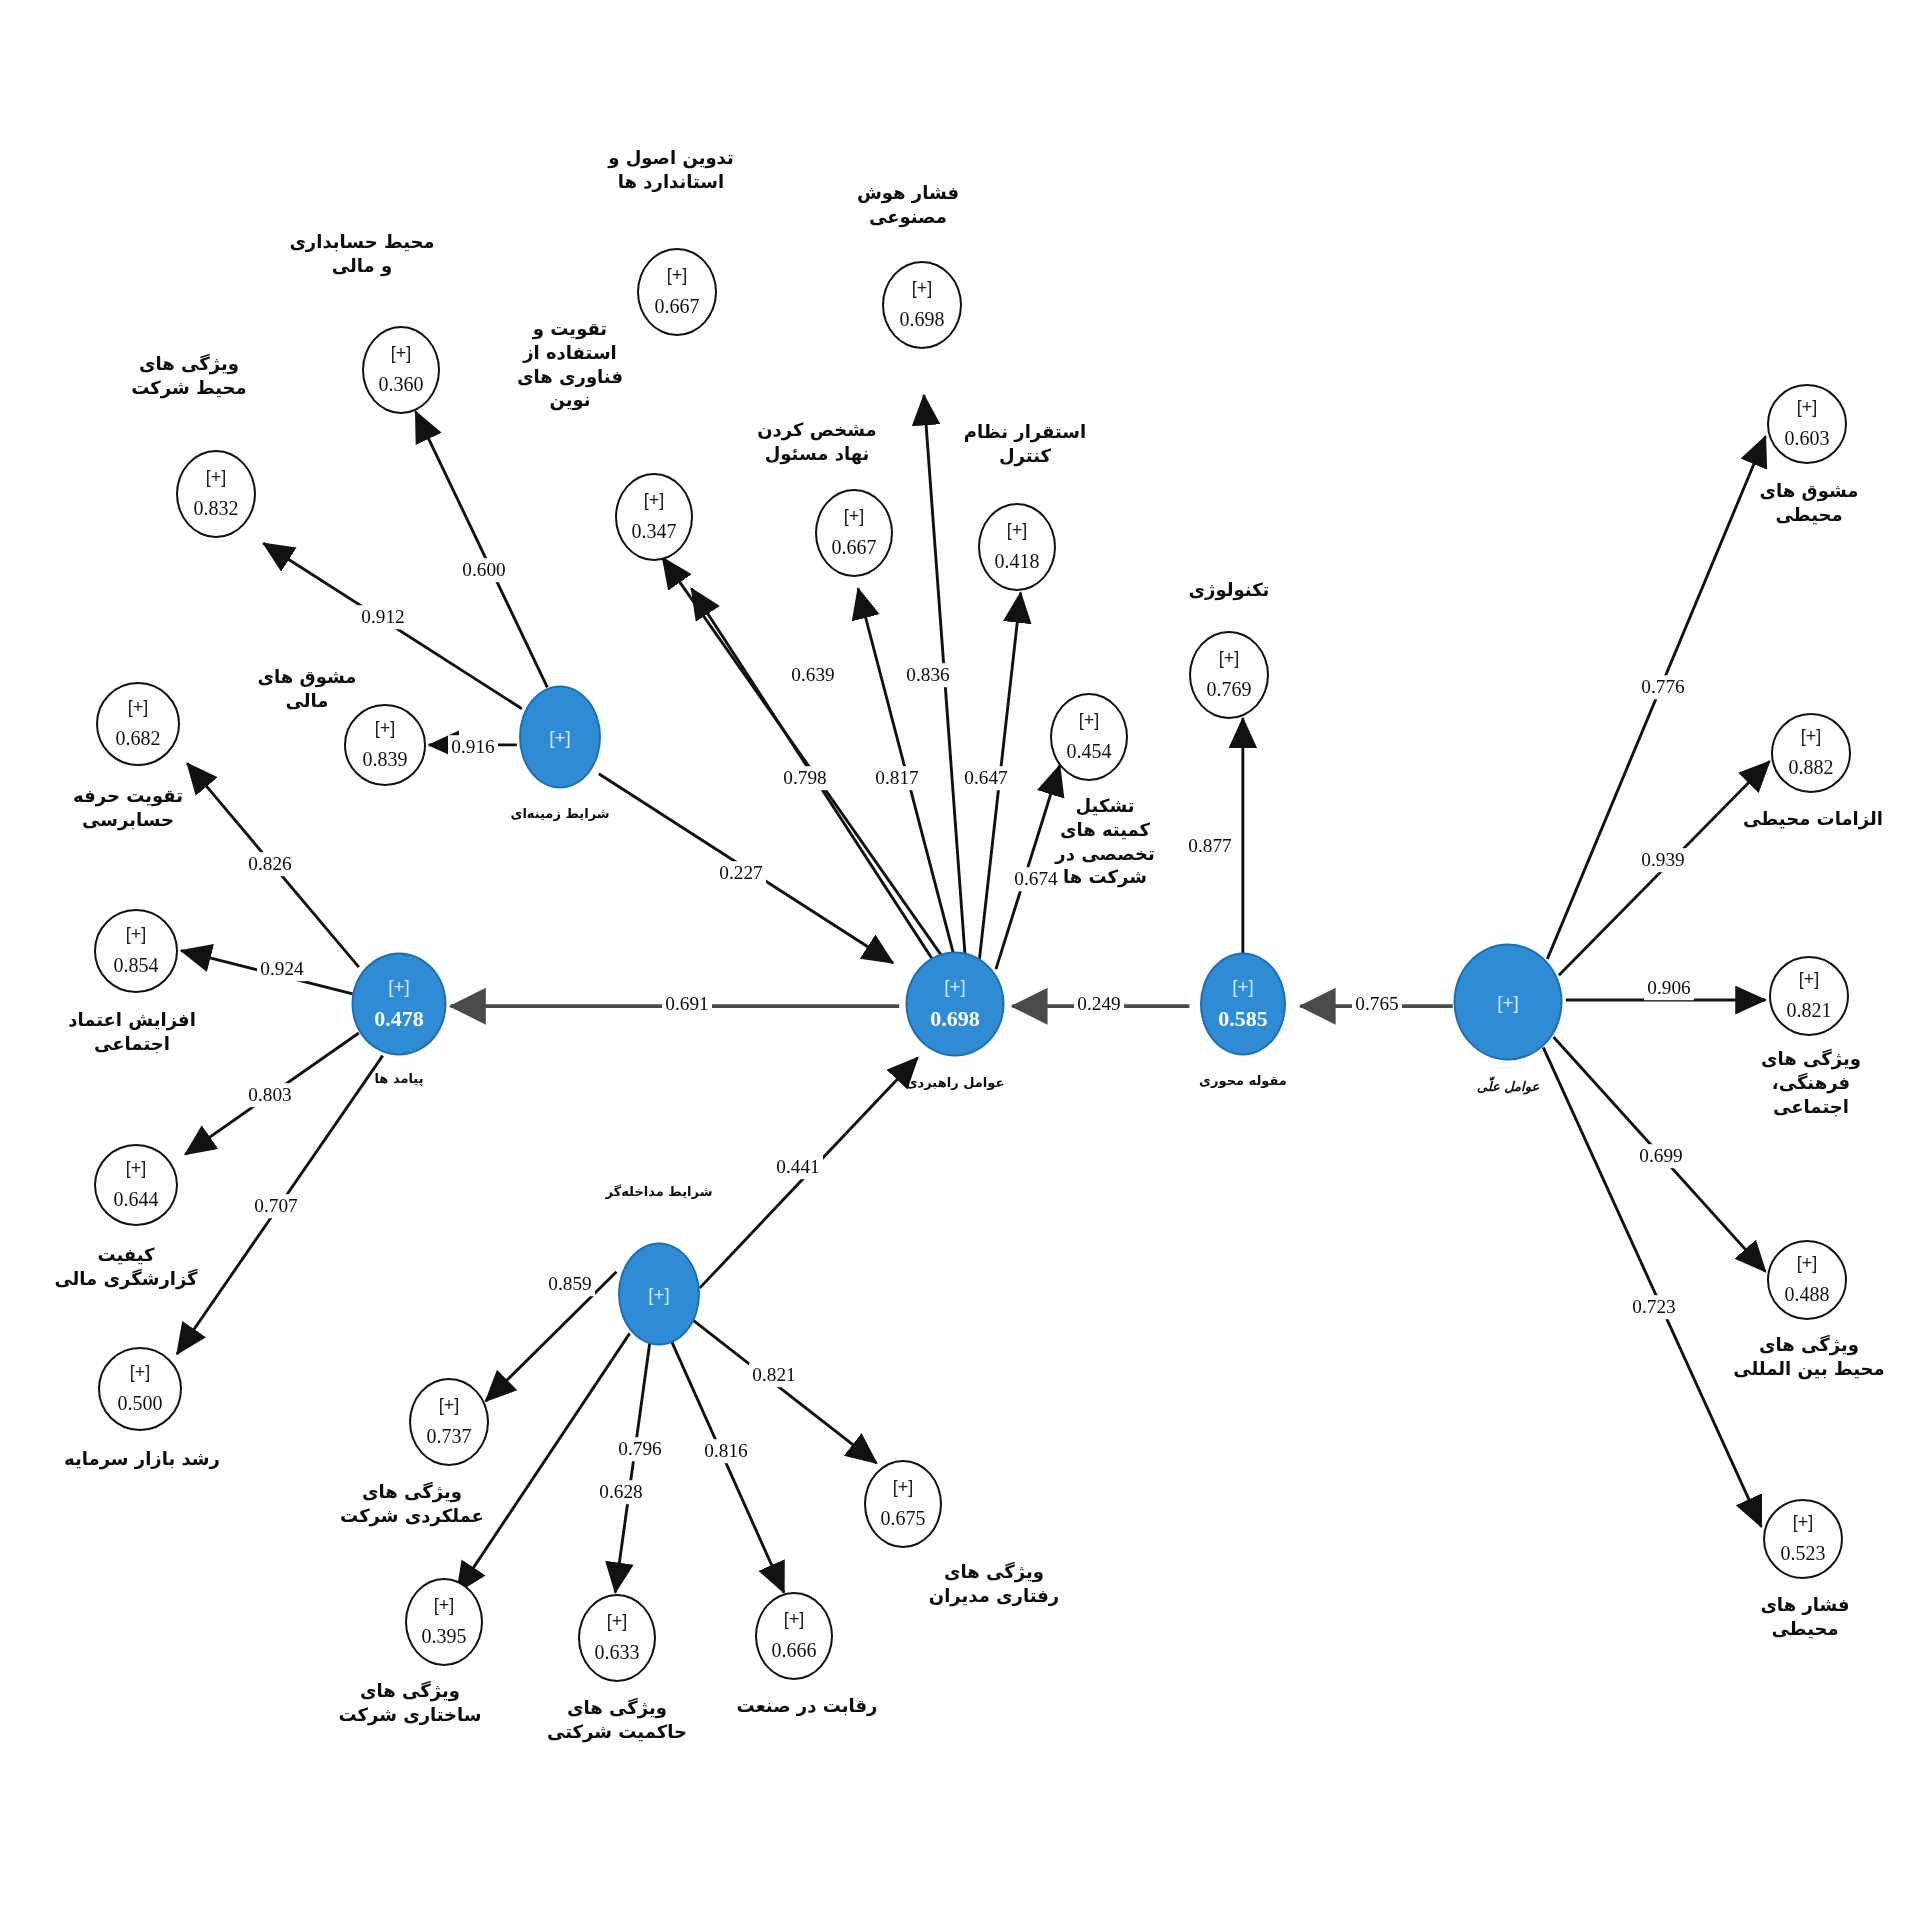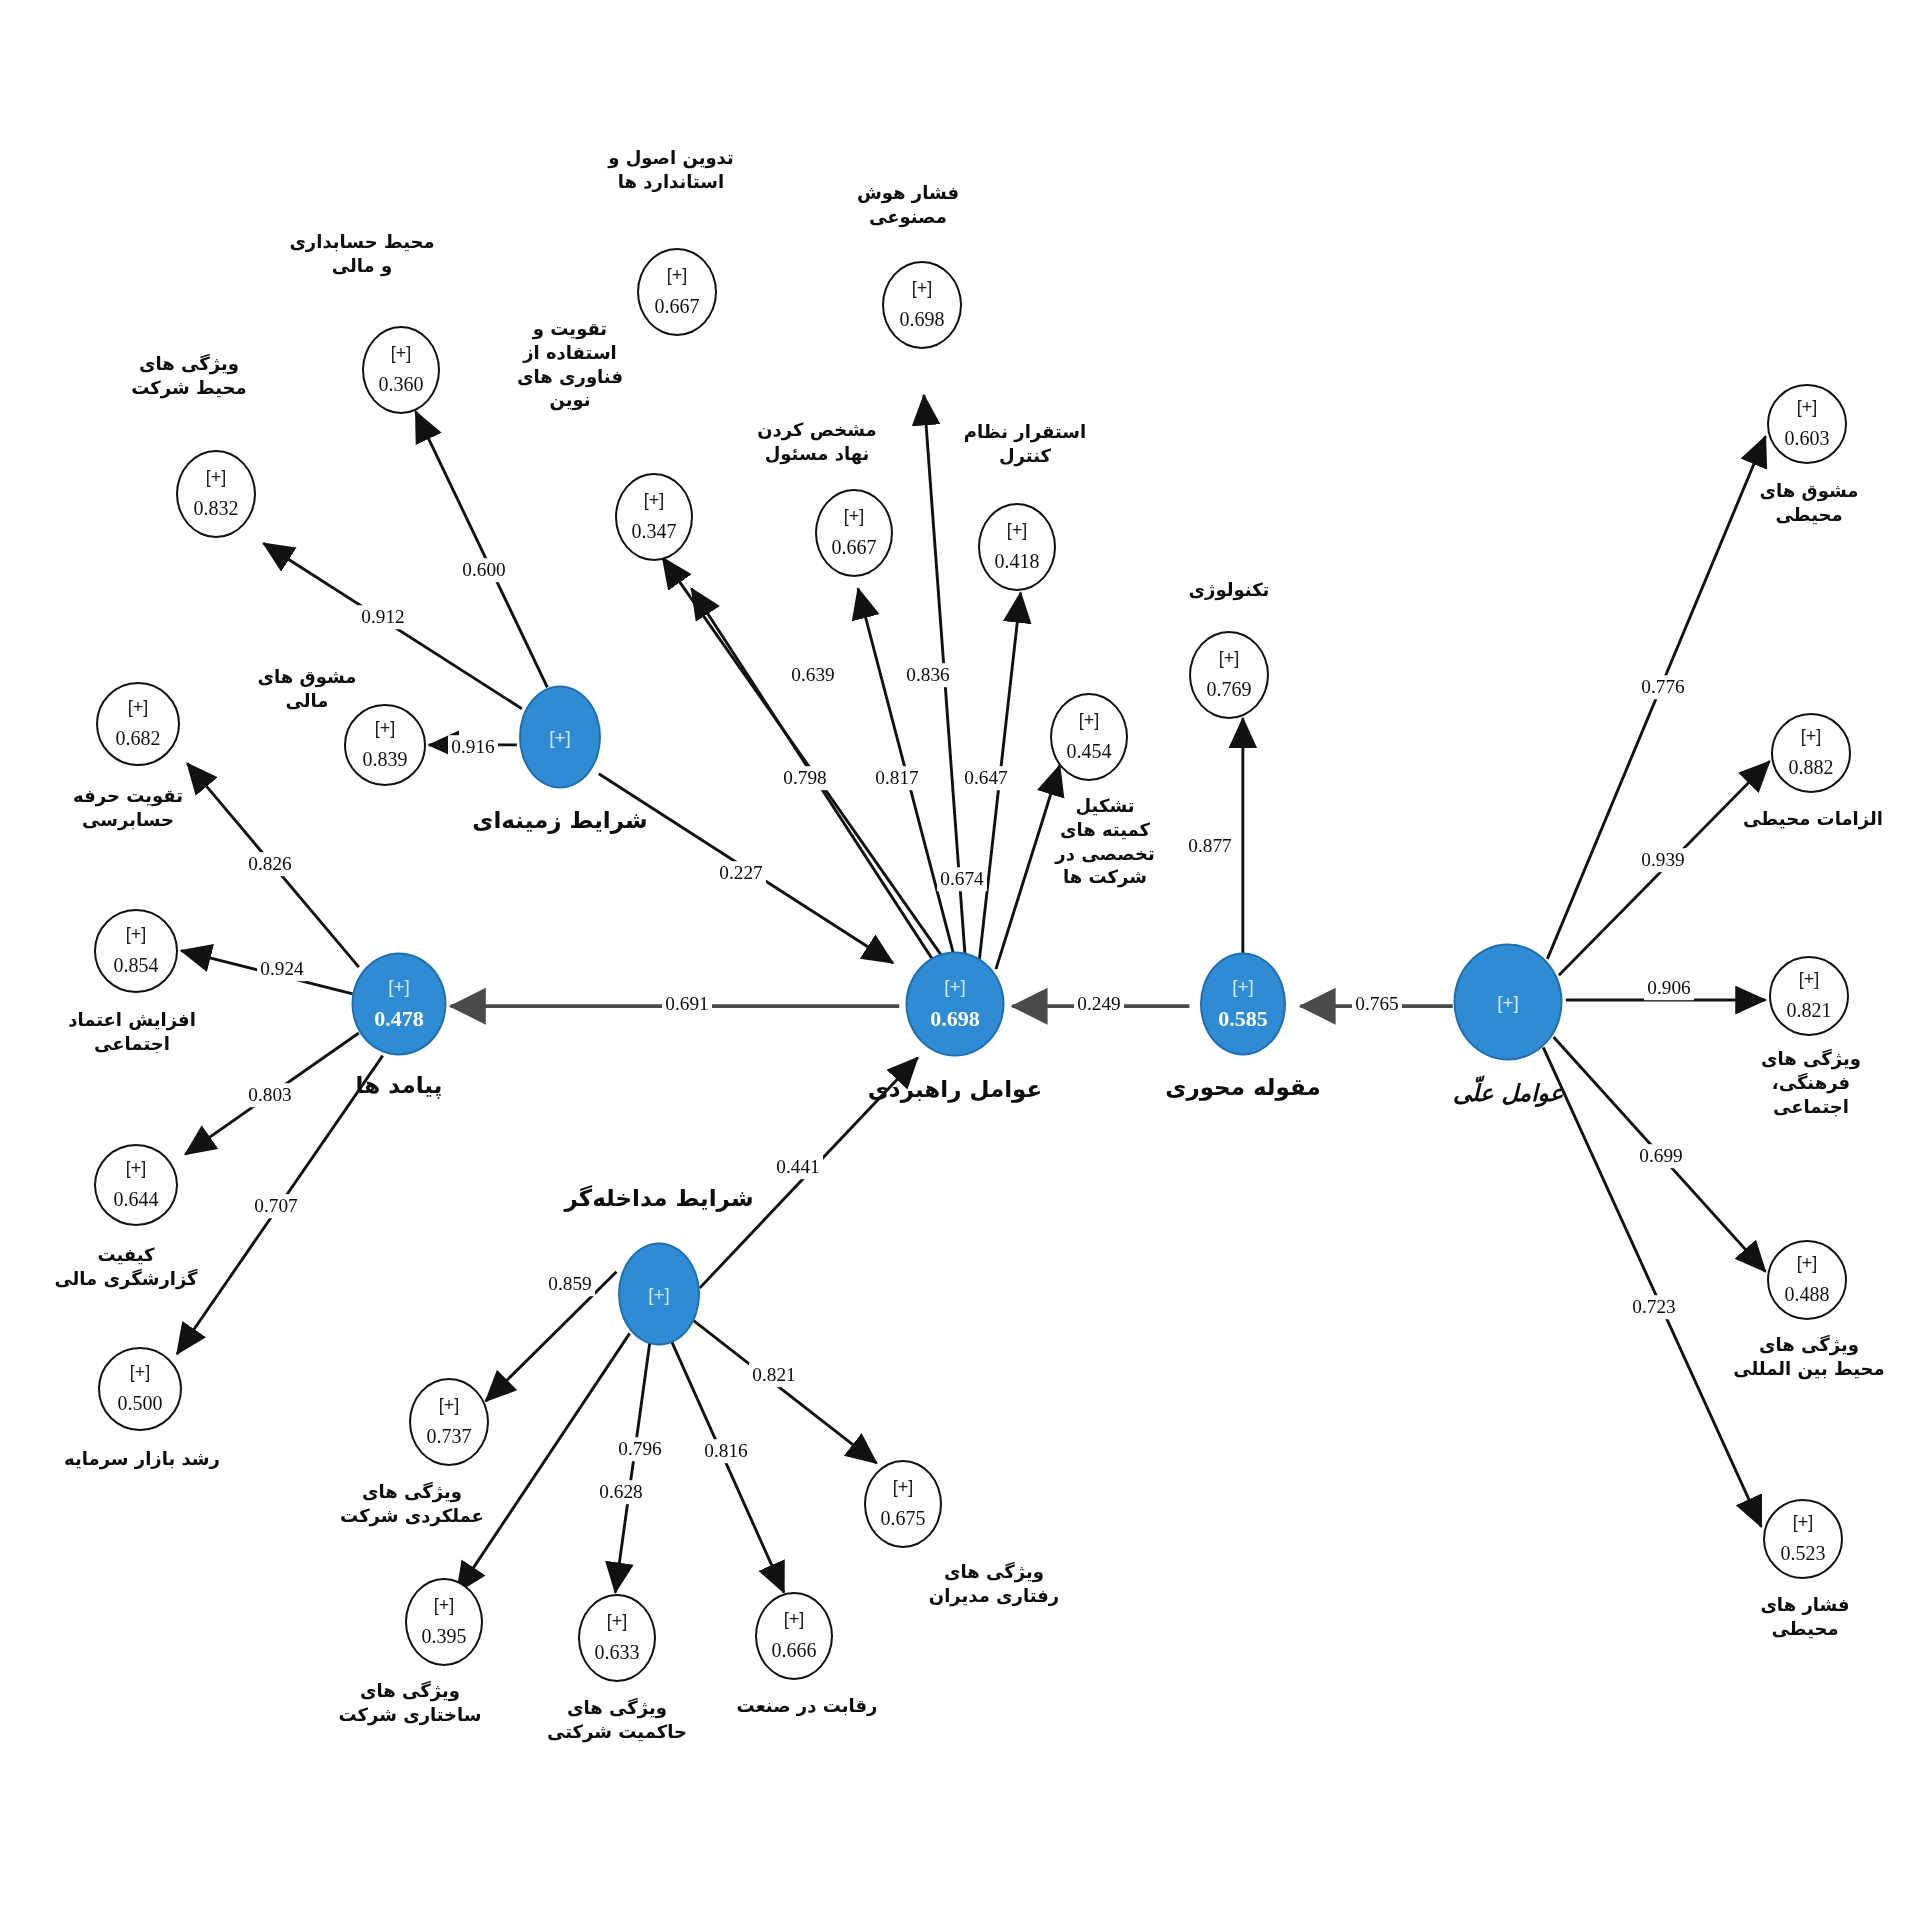--- a/index.html
+++ b/index.html
@@ -48,21 +48,21 @@
     text-align:center;
     direction:rtl;
     color:#0d0d0d;
     font-family:"DejaVu Sans","Liberation Sans",sans-serif;
     font-size:18px;
     line-height:1.32;
     white-space:pre-line;
     font-weight:600;
     pointer-events:none;
   }
-  .nodelabel.big{font-size:23px;}
+  .nodelabel.big{font-size:13px;}
 
   .edgelabel{
     position:absolute;
     transform:translate(-50%,-50%);
     color:#0a0a0a;
     font-family:"Liberation Serif","DejaVu Serif",serif;
     font-size:19.3px;
     background:#ffffff;
     padding:0.8px 3.3px;
     white-space:nowrap;
@@ -334,21 +334,21 @@
   <div class="edgelabel" style="left:282px;top:969px;">0.924</div>
   <div class="edgelabel" style="left:270px;top:1095px;">0.803</div>
   <div class="edgelabel" style="left:276px;top:1206px;">0.707</div>
 
   <div class="edgelabel" style="left:687px;top:1004px;">0.691</div>
   <div class="edgelabel" style="left:813px;top:675px;">0.639</div>
   <div class="edgelabel" style="left:805px;top:778px;">0.798</div>
   <div class="edgelabel" style="left:897px;top:778px;">0.817</div>
   <div class="edgelabel" style="left:928px;top:675px;">0.836</div>
   <div class="edgelabel" style="left:986px;top:778px;">0.647</div>
-  <div class="edgelabel" style="left:962px;top:879px;">0.674</div>
+  <div class="edgelabel" style="left:1036px;top:879px;">0.674</div>
 
   <div class="edgelabel" style="left:1099px;top:1004px;">0.249</div>
   <div class="edgelabel" style="left:1210px;top:846px;">0.877</div>
 
   <div class="edgelabel" style="left:1377px;top:1004px;">0.765</div>
   <div class="edgelabel" style="left:1663px;top:687px;">0.776</div>
   <div class="edgelabel" style="left:1663px;top:860px;">0.939</div>
   <div class="edgelabel" style="left:1669px;top:988px;">0.906</div>
   <div class="edgelabel" style="left:1661px;top:1156px;">0.699</div>
   <div class="edgelabel" style="left:1654px;top:1307px;">0.723</div>

